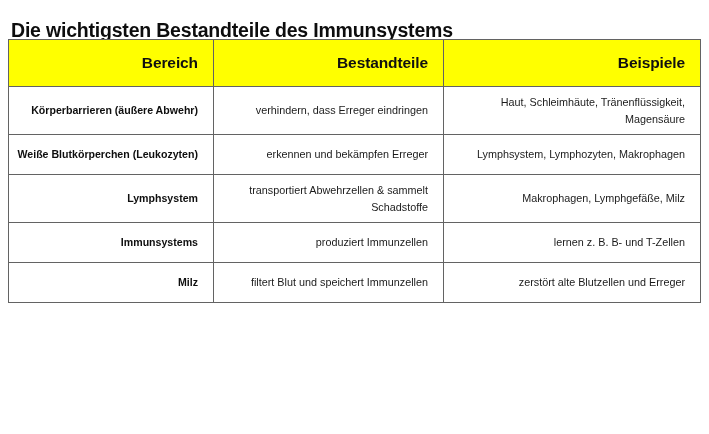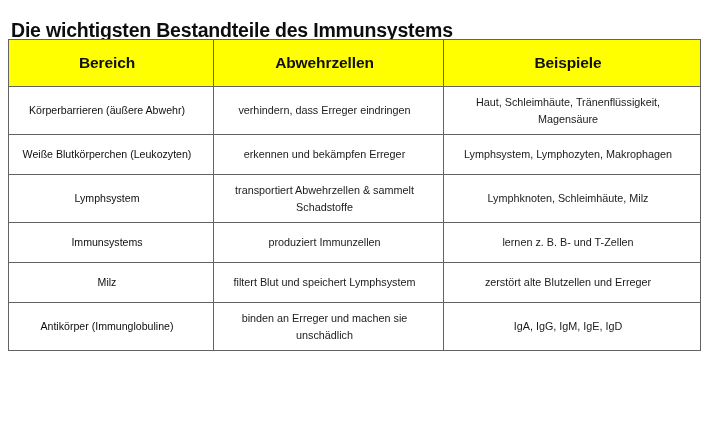--- a/index.html
+++ b/index.html
@@ -51,21 +51,21 @@
   }
 
   table.immun-table col.c1 { width: 205px; }
   table.immun-table col.c2 { width: 230px; }
   table.immun-table col.c3 { width: 257px; }
 
   table.immun-table th,
   table.immun-table td {
     border: 1px solid #636363;
     vertical-align: middle;
-    text-align: center;
+    text-align: right;
     padding: 6px 15px 6px 7px;
     box-sizing: border-box;
   }
 
   thead th {
     background: #ffff00;
     border-color: #6b6a1e;
     font-size: 15.5px;
     font-weight: bold;
     color: #101010;
@@ -77,21 +77,21 @@
   tbody td {
     font-size: 10.8px;
     line-height: 17px;
     color: #1b1b1b;
     background: #ffffff;
     height: 40px;
     padding-left: 8px;
   }
 
   tbody td.col-area {
-    font-weight: normal;
+    font-weight: bold;
     font-size: 10.6px;
     color: #0e0e0e;
     margin-left: 31px;
   }
 
   tbody td.col-task,
   tbody td.col-examples {
     font-weight: normal;
   }
 
@@ -107,52 +107,47 @@
   <div class="table-wrap">
     <table class="immun-table">
       <colgroup>
         <col class="c1">
         <col class="c2">
         <col class="c3">
       </colgroup>
       <thead>
         <tr>
           <th>Bereich</th>
-          <th>Abwehrzellen</th>
+          <th>Bestandteile</th>
           <th>Beispiele</th>
         </tr>
       </thead>
       <tbody>
         <tr class="tall">
           <td class="col-area">Körperbarrieren (äußere Abwehr)</td>
           <td class="col-task">verhindern, dass Erreger eindringen</td>
           <td class="col-examples">Haut, Schleimhäute, Tränenflüssigkeit, Magensäure</td>
         </tr>
         <tr>
           <td class="col-area">Weiße Blutkörperchen (Leukozyten)</td>
           <td class="col-task">erkennen und bekämpfen Erreger</td>
           <td class="col-examples">Lymphsystem, Lymphozyten, Makrophagen</td>
         </tr>
         <tr class="tall">
           <td class="col-area">Lymphsystem</td>
           <td class="col-task">transportiert Abwehrzellen &amp; sammelt Schadstoffe</td>
-          <td class="col-examples">Lymphknoten, Schleimhäute, Milz</td>
+          <td class="col-examples">Makrophagen, Lymphgefäße, Milz</td>
         </tr>
         <tr>
           <td class="col-area">Immunsystems</td>
           <td class="col-task">produziert Immunzellen</td>
           <td class="col-examples">lernen z. B. B- und T-Zellen</td>
         </tr>
         <tr>
           <td class="col-area">Milz</td>
-          <td class="col-task">filtert Blut und speichert Lymphsystem</td>
+          <td class="col-task">filtert Blut und speichert Immunzellen</td>
           <td class="col-examples">zerstört alte Blutzellen und Erreger</td>
-        </tr>
-        <tr class="tall">
-          <td class="col-area">Antikörper (Immunglobuline)</td>
-          <td class="col-task">binden an Erreger und machen sie unschädlich</td>
-          <td class="col-examples">IgA, IgG, IgM, IgE, IgD</td>
         </tr>
       </tbody>
     </table>
   </div>
 
 </div>
 
 </body></html>

